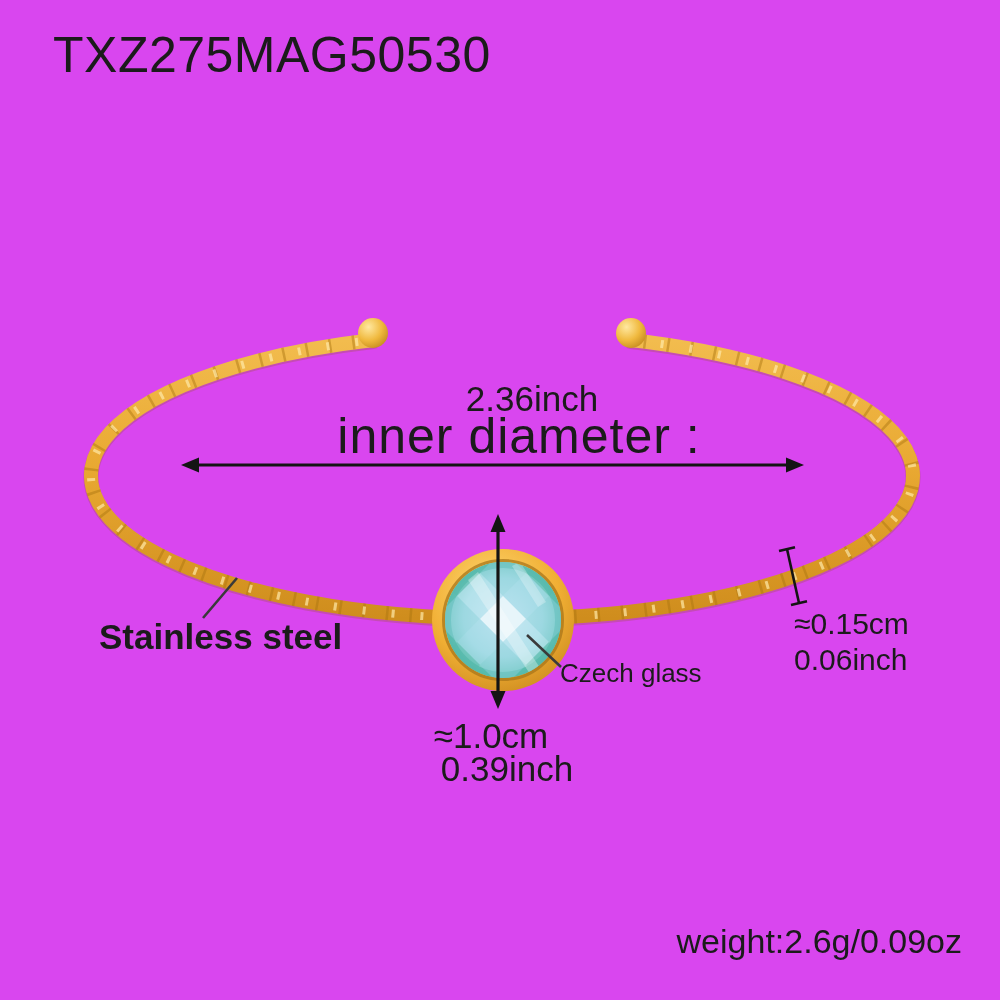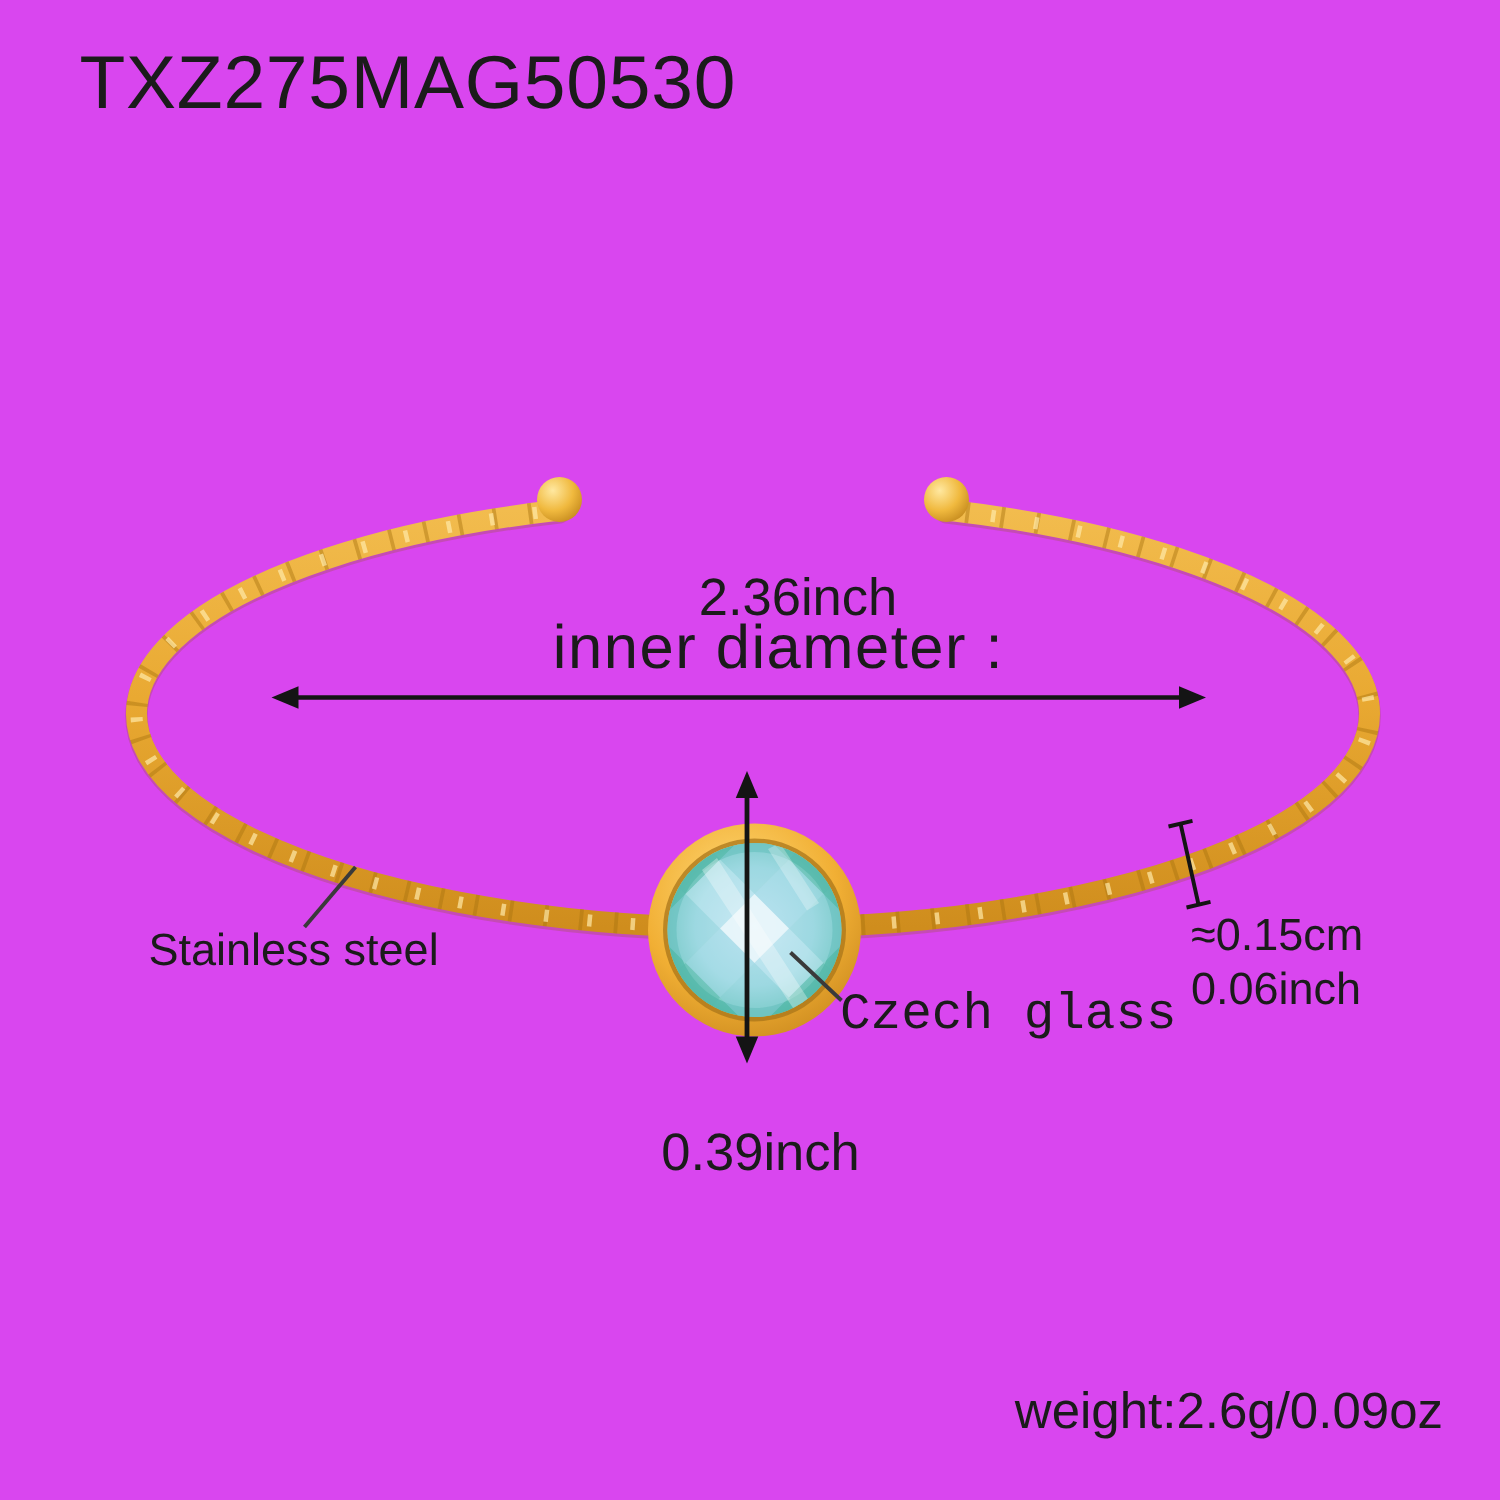--- a/index.html
+++ b/index.html
@@ -6,23 +6,23 @@
   #stage{
     position:relative;width:1000px;height:1000px;background:#d946ef;
     font-family:"Liberation Sans","DejaVu Sans",sans-serif;
     color:#1b1b1b;overflow:hidden;
   }
   #art{position:absolute;left:0;top:0;width:1000px;height:1000px;}
   .txt{position:absolute;white-space:nowrap;line-height:1.08;color:#1b1b1b;}
   .ctr{transform:translateX(-50%);}
   .code{font-size:50px;letter-spacing:.5px;}
   .dim{font-size:35px;}
-  .dim-label{font-size:41px;letter-spacing:1px;}
-  .part{font-size:30px;}
-  .part-sm{font-size:34px;font-family:Liberation Mono, monospace;}
+  .dim-label{font-size:50px;letter-spacing:1px;}
+  .part{font-size:35px;font-weight:bold;}
+  .part-sm{font-size:26px;}
   .thick{font-size:30px;}
   .weight{font-size:34px;text-align:right;}
 </style>
 </head>
 <body>
 
 <div id="stage">
 
   <svg id="art" viewBox="0 0 1000 1000" xmlns="http://www.w3.org/2000/svg">
     <defs>
@@ -111,16 +111,17 @@
 
   <div class="txt dim ctr" style="left:505px;top:380px;margin-left:27px;">2.36inch</div>
   <div class="txt dim-label ctr" style="left:519px;top:409px;">inner diameter :</div>
 
   <div class="txt part" style="left:99px;top:618px;">Stainless steel</div>
   <div class="txt part-sm" style="left:560px;top:659px;">Czech glass</div>
 
   <div class="txt thick" style="left:794px;top:608px;">≈0.15cm</div>
   <div class="txt thick" style="left:794px;top:644px;">0.06inch</div>
 
+  <div class="txt dim ctr" style="left:491px;top:717px;">≈1.0cm</div>
   <div class="txt dim ctr" style="left:507px;top:750px;">0.39inch</div>
 
   <div class="txt weight" style="right:38px;top:923px;">weight:2.6g/0.09oz</div>
 </div>
 
 </body></html>

